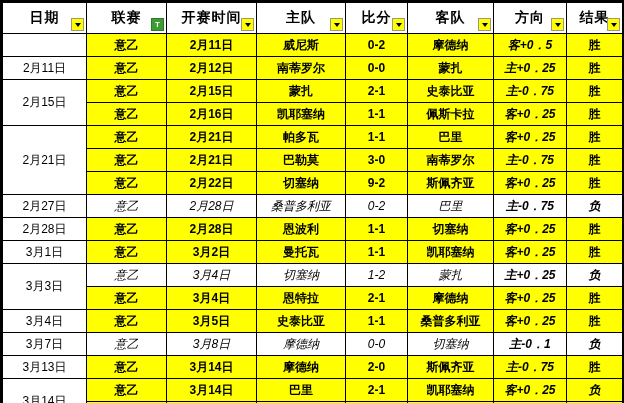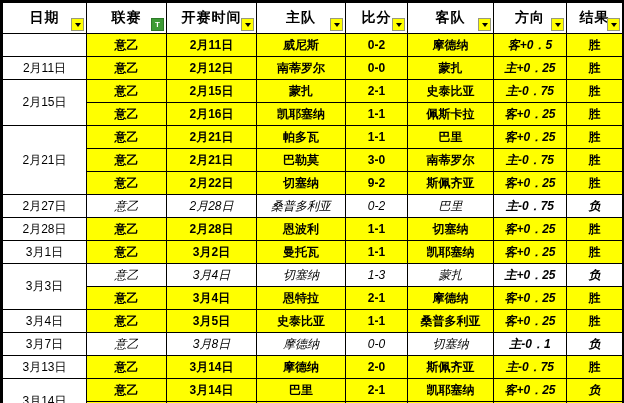--- a/index.html
+++ b/index.html
@@ -298,21 +298,21 @@
           <td class="yellow red-text score-cell">1-1</td>
           <td class="yellow red-text">凯耶塞纳</td>
           <td class="yellow black-text dir-cell">客+0．25</td>
           <td class="yellow res-cell red-text">胜</td>
         </tr>
         <tr>
           <td class="date-cell" rowspan="2">3月3日</td>
           <td class="white black-text">意乙</td>
           <td class="white black-text">3月4日</td>
           <td class="white black-text score-cell">切塞纳</td>
-          <td class="white black-text score-cell">1-3</td>
+          <td class="white black-text score-cell">1-2</td>
           <td class="white black-text">蒙扎</td>
           <td class="white black-text dir-cell">主+0．25</td>
           <td class="white res-cell black-text">负</td>
         </tr>
         <tr>
           <td class="yellow red-text">意乙</td>
           <td class="yellow red-text">3月4日</td>
           <td class="yellow red-text score-cell">恩特拉</td>
           <td class="yellow red-text score-cell">2-1</td>
           <td class="yellow red-text">摩德纳</td>

